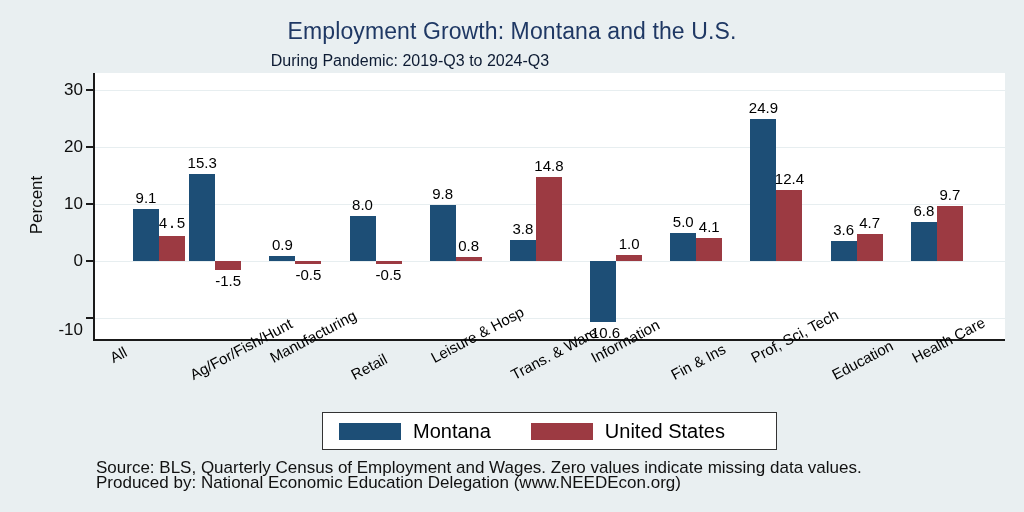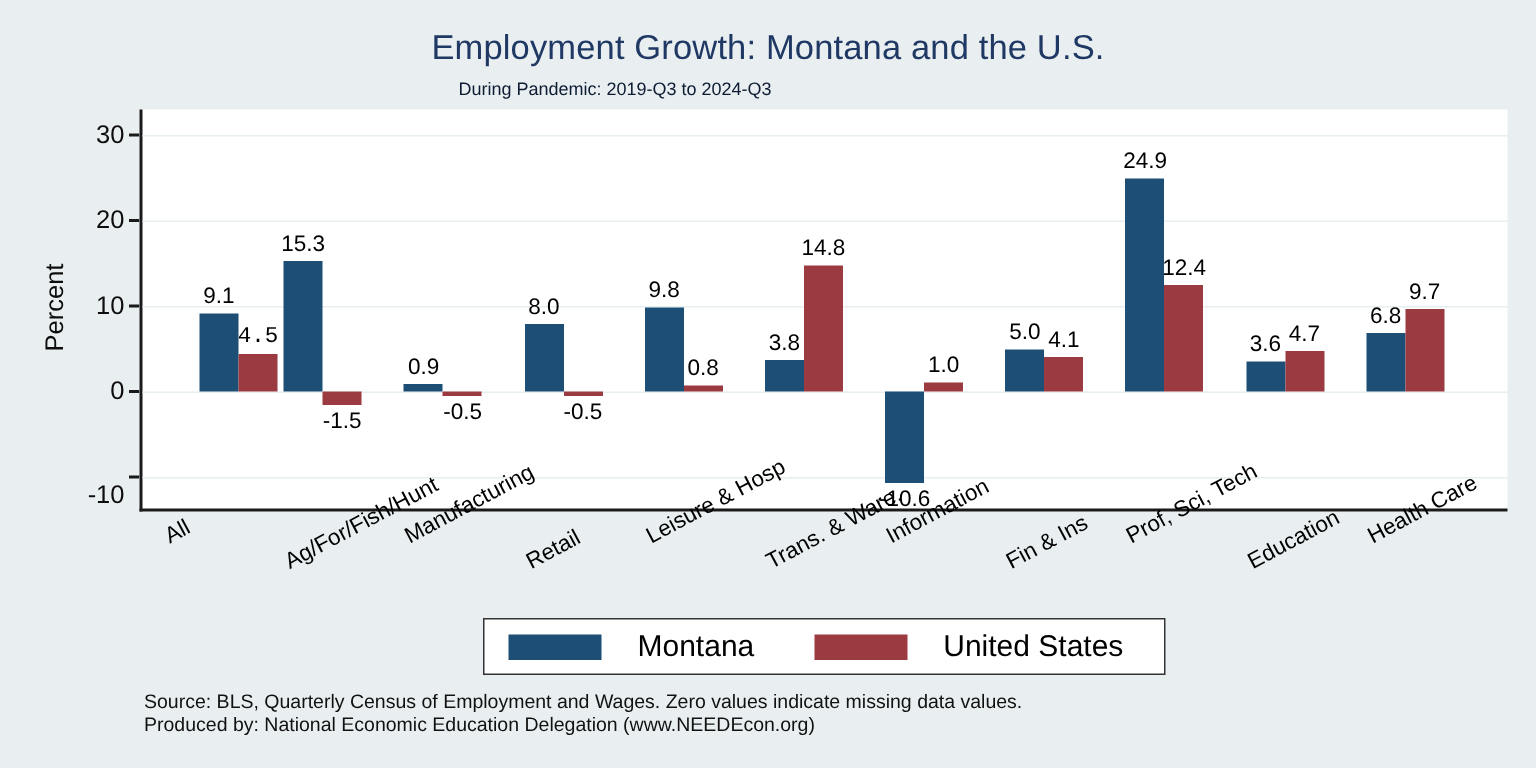--- a/index.html
+++ b/index.html
@@ -11,21 +11,21 @@
     position:relative;
   }
   #stage{position:absolute;left:0;top:0;width:1024px;height:512px;}
 
   .title{
     position:absolute;left:0;top:18px;width:1024px;text-align:center;
     font-size:23px;color:#1f3864;letter-spacing:0.1px;
   }
   .subtitle{
     position:absolute;left:0;top:52px;width:820px;text-align:center;
-    font-size:12px;color:#0d1b33;
+    font-size:16px;color:#0d1b33;
   }
 
   
   #plot{
     position:absolute;left:93px;top:73px;width:912px;height:268px;
     background:#ffffff;
     border-left:2px solid #1a1a1a;
     border-bottom:2px solid #1a1a1a;
     box-sizing:border-box;
   }
@@ -58,26 +58,26 @@
     position:absolute;font-size:15px;color:#000;white-space:nowrap;
     transform:rotate(-28deg);transform-origin:0 50%;
   }
 
   
   #legend{
     position:absolute;left:322px;top:412px;width:455px;height:38px;
     background:#fff;border:1px solid #333;box-sizing:border-box;
     display:flex;align-items:center;
   }
-  .lg-item{display:flex;align-items:center;gap:12px;}
+  .lg-item{display:flex;align-items:center;}
   .lg-swatch{width:62px;height:17px;margin-right:12px;}
   .lg-text{font-size:20px;color:#000;}
 
   
-  #footer{position:absolute;left:96px;top:460px;font-size:13px;color:#111;line-height:15px;}
+  #footer{position:absolute;left:96px;top:460px;font-size:17px;color:#111;line-height:15px;}
 </style>
 </head>
 <body>
 
 <div id="stage">
 
   <div class="title">Employment Growth: Montana and the U.S.</div>
   <div class="subtitle">During Pandemic: 2019-Q3 to 2024-Q3</div>
 
   <div class="ylabel" id="y-axis-title" style="left: 7px; top: 195px; width: 60px; text-align: center;">Percent</div>

